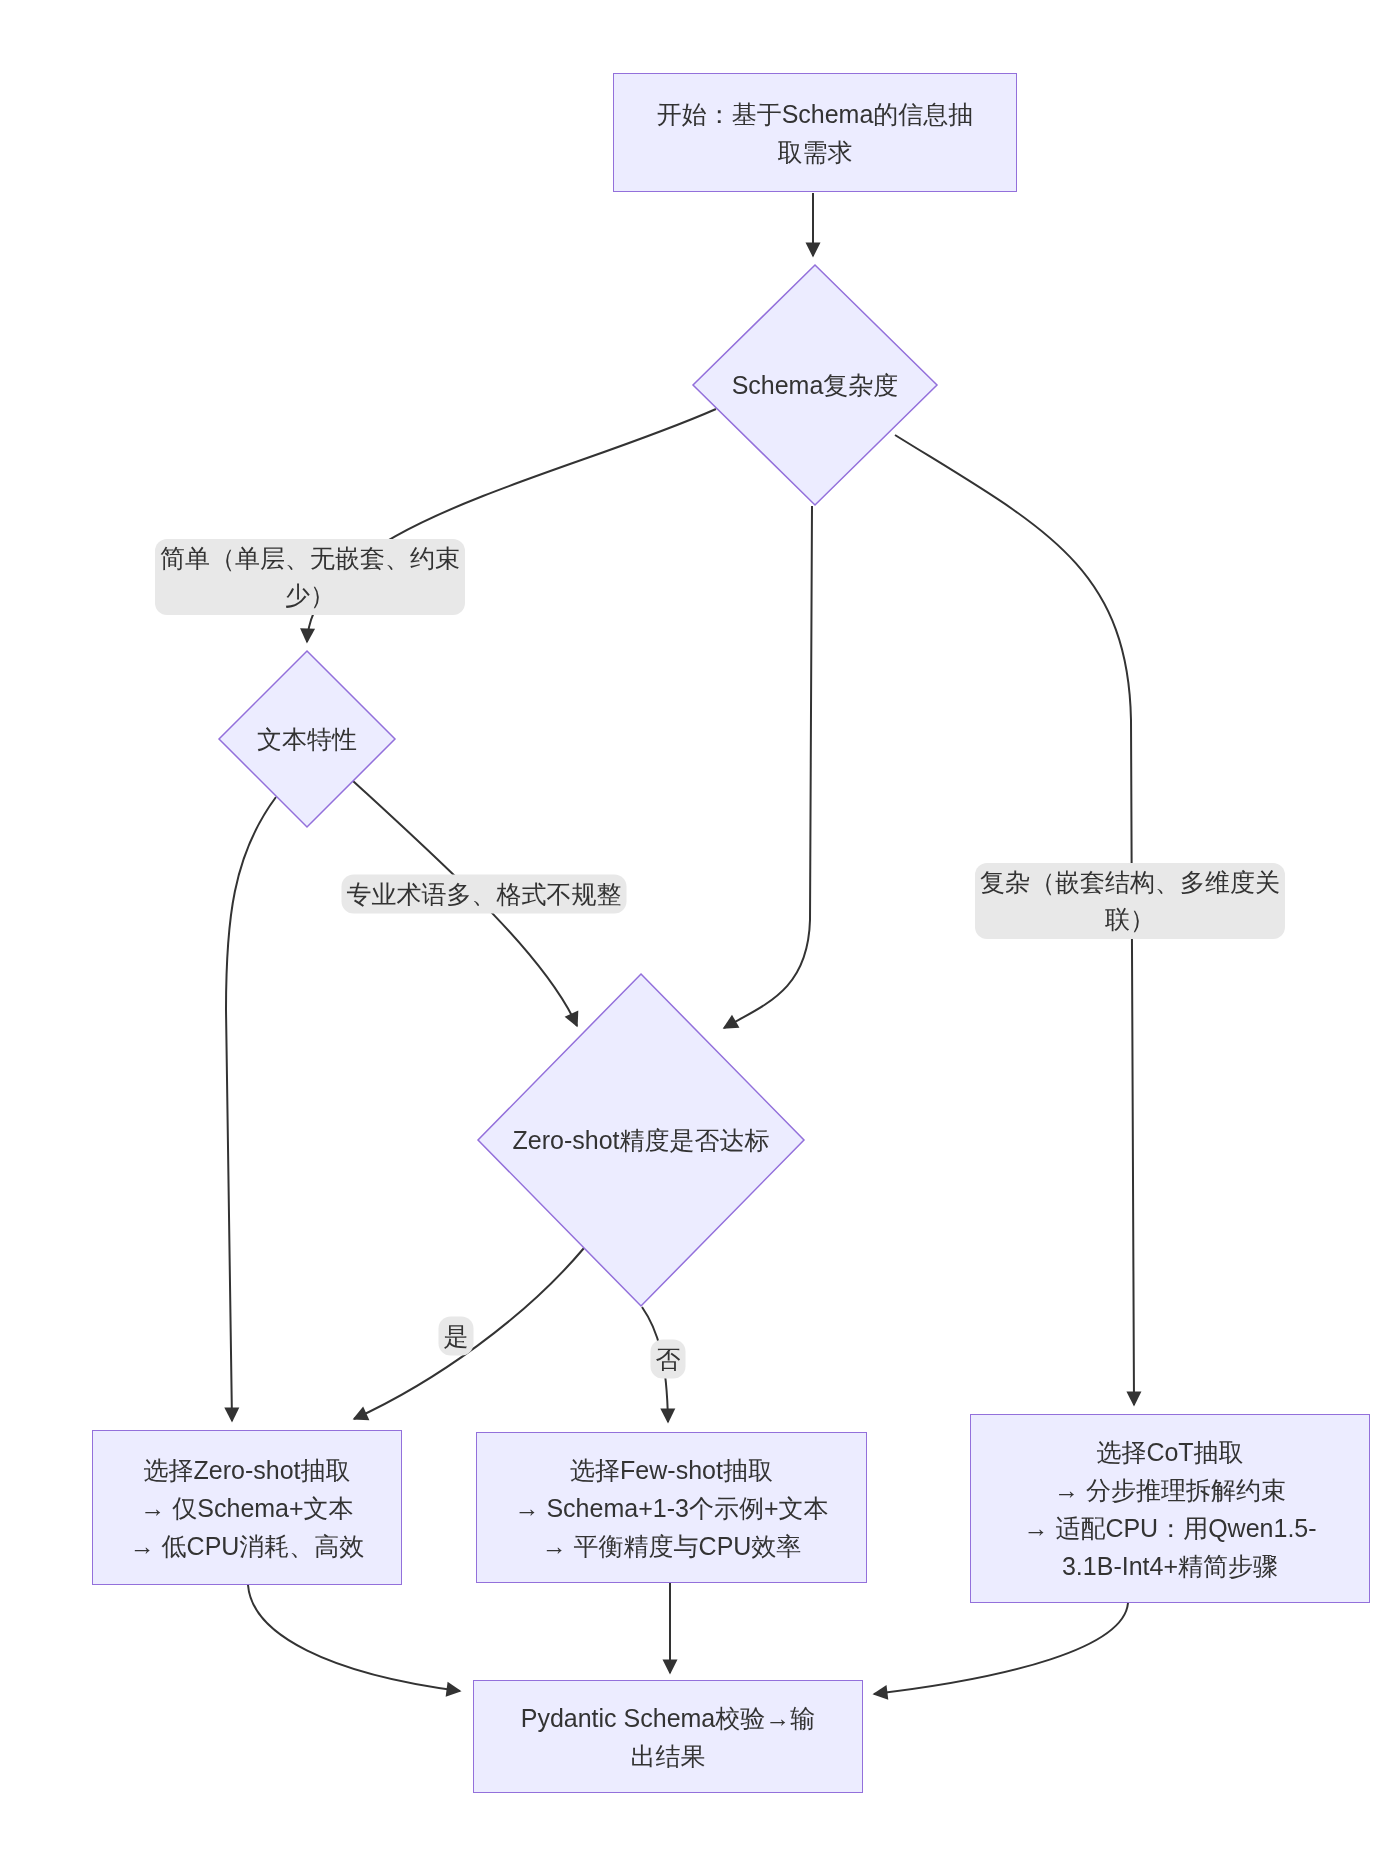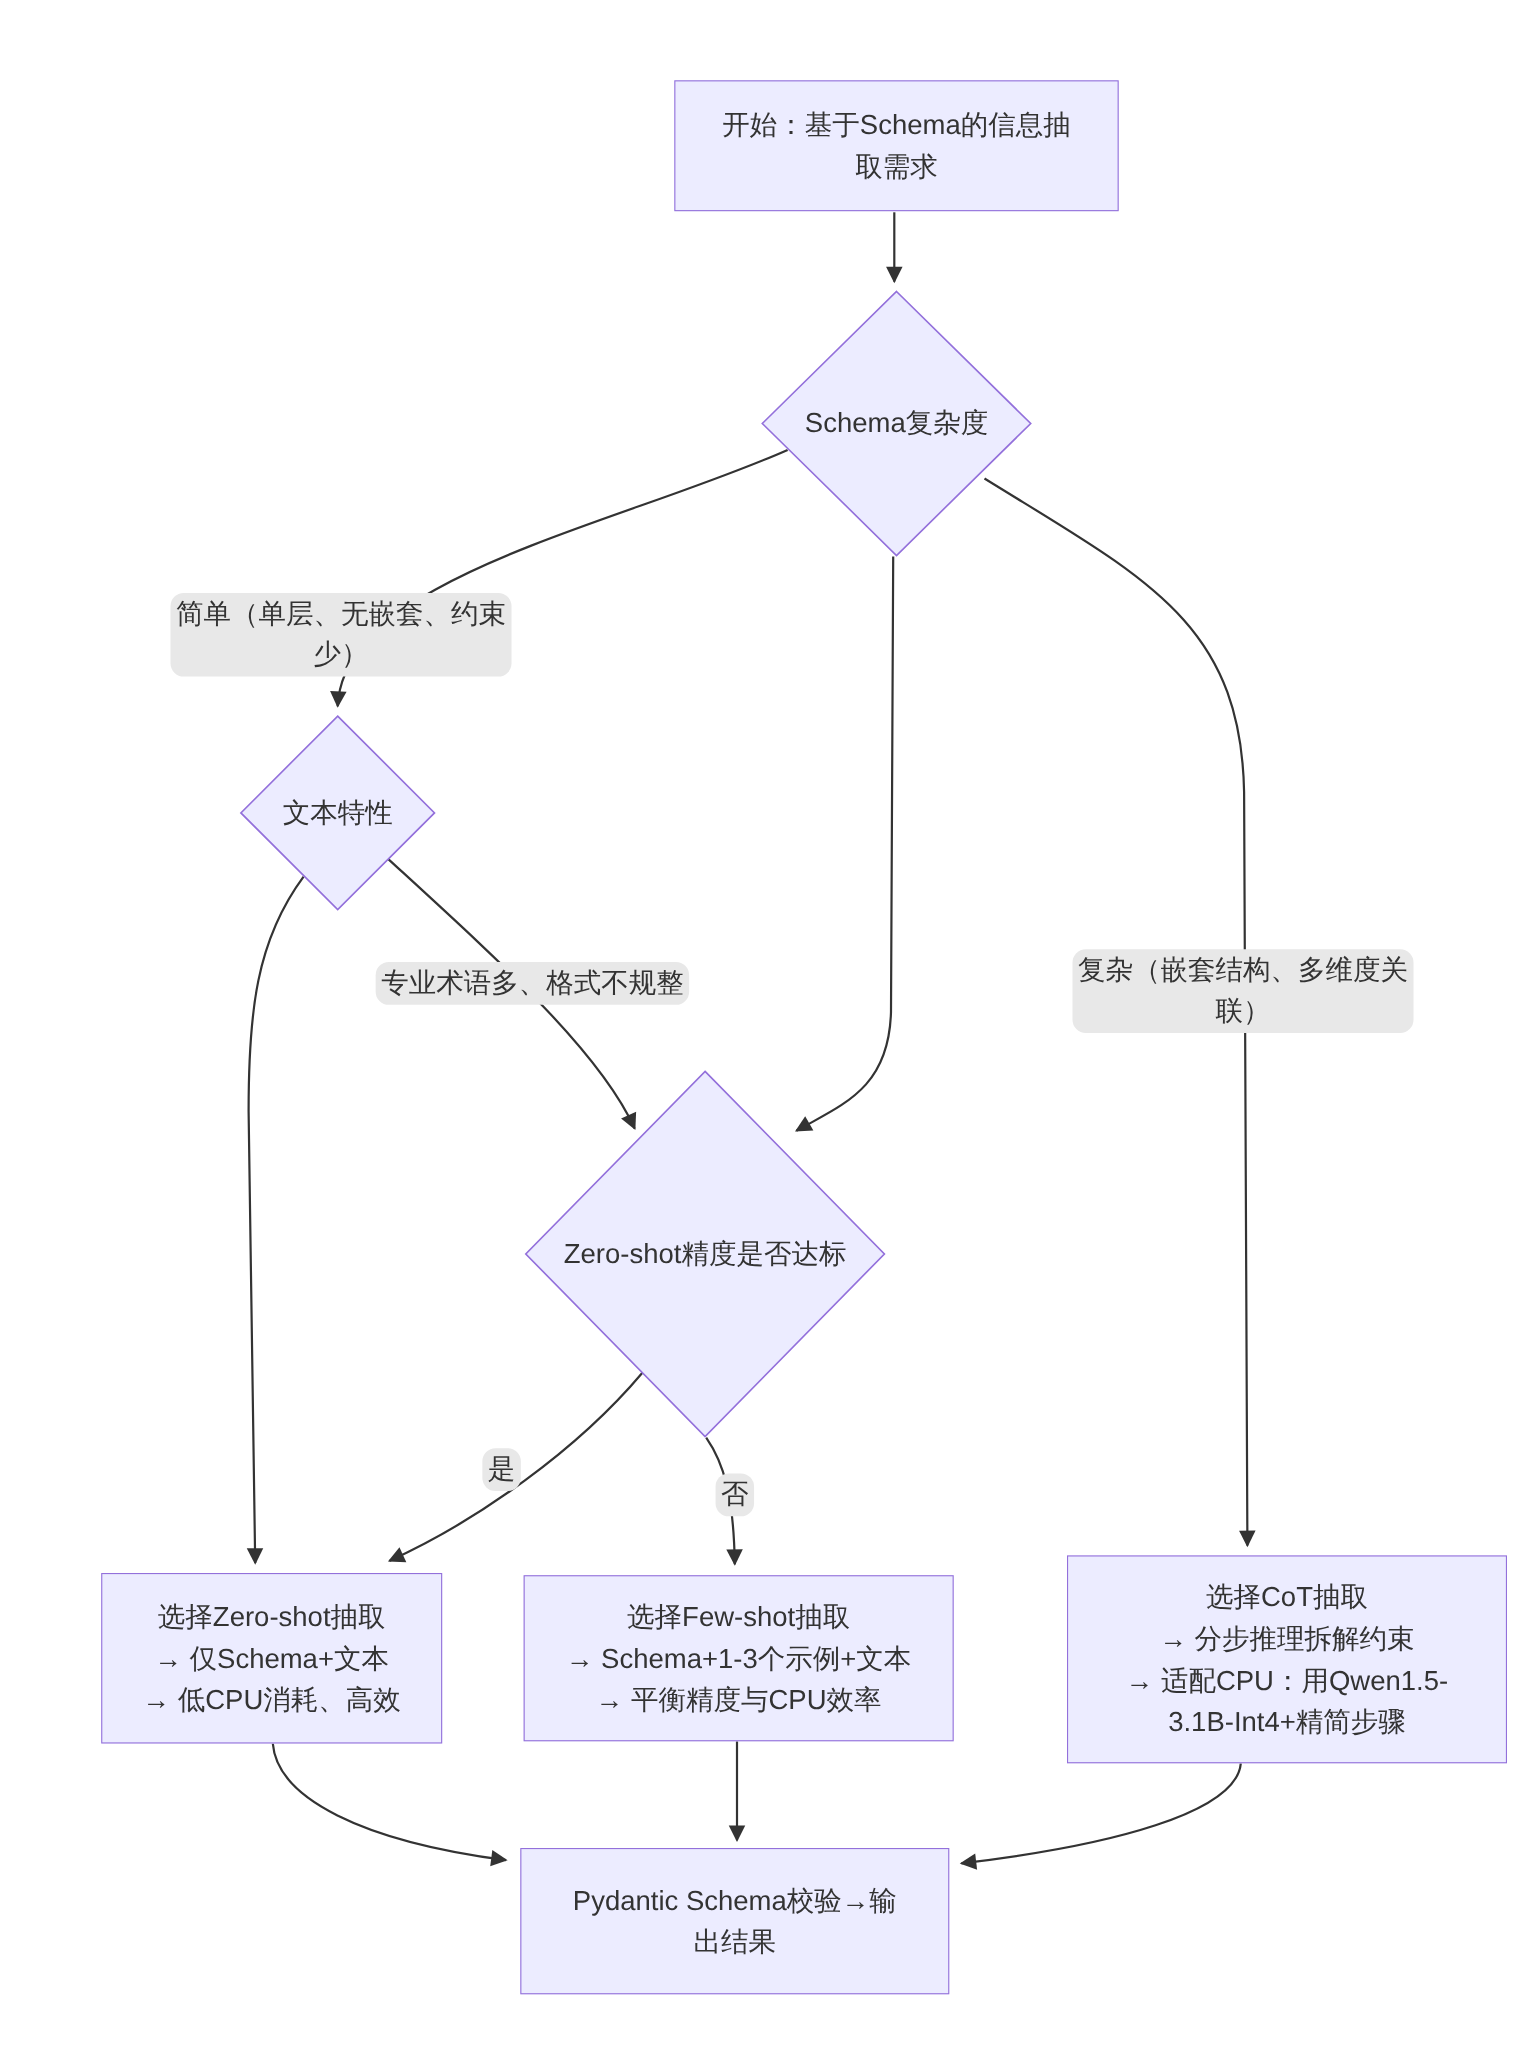--- a/index.html
+++ b/index.html
@@ -102,21 +102,21 @@
     <div>→ 平衡精度与CPU效率</div>
   </div>
 
   <div class="node" style="left:934px; top:1414px; width:400px; height:189px;margin-left:36px;">
     <div>选择CoT抽取</div>
     <div>→ 分步推理拆解约束</div>
     <div>→ 适配CPU：用Qwen1.5-</div>
     <div>3.1B-Int4+精简步骤</div>
   </div>
 
-  <div class="node" style="left:473px; top:1680px; width:390px; height:133px;">
+  <div class="node" style="left:473px; top:1680px; width:390px; height:113px;">
     <div>Pydantic Schema校验→输</div>
     <div>出结果</div>
   </div>
 
   <div class="diamond-label" style="left:815px; top:385px;">Schema复杂度</div>
   <div class="diamond-label" style="left:307px; top:739px;">文本特性</div>
   <div class="diamond-label" style="left:641px; top:1140px;">Zero-shot精度是否达标</div>
 
   <div class="edge-label" style="left:310px; top:577px;">
     <div>简单（单层、无嵌套、约束</div>

